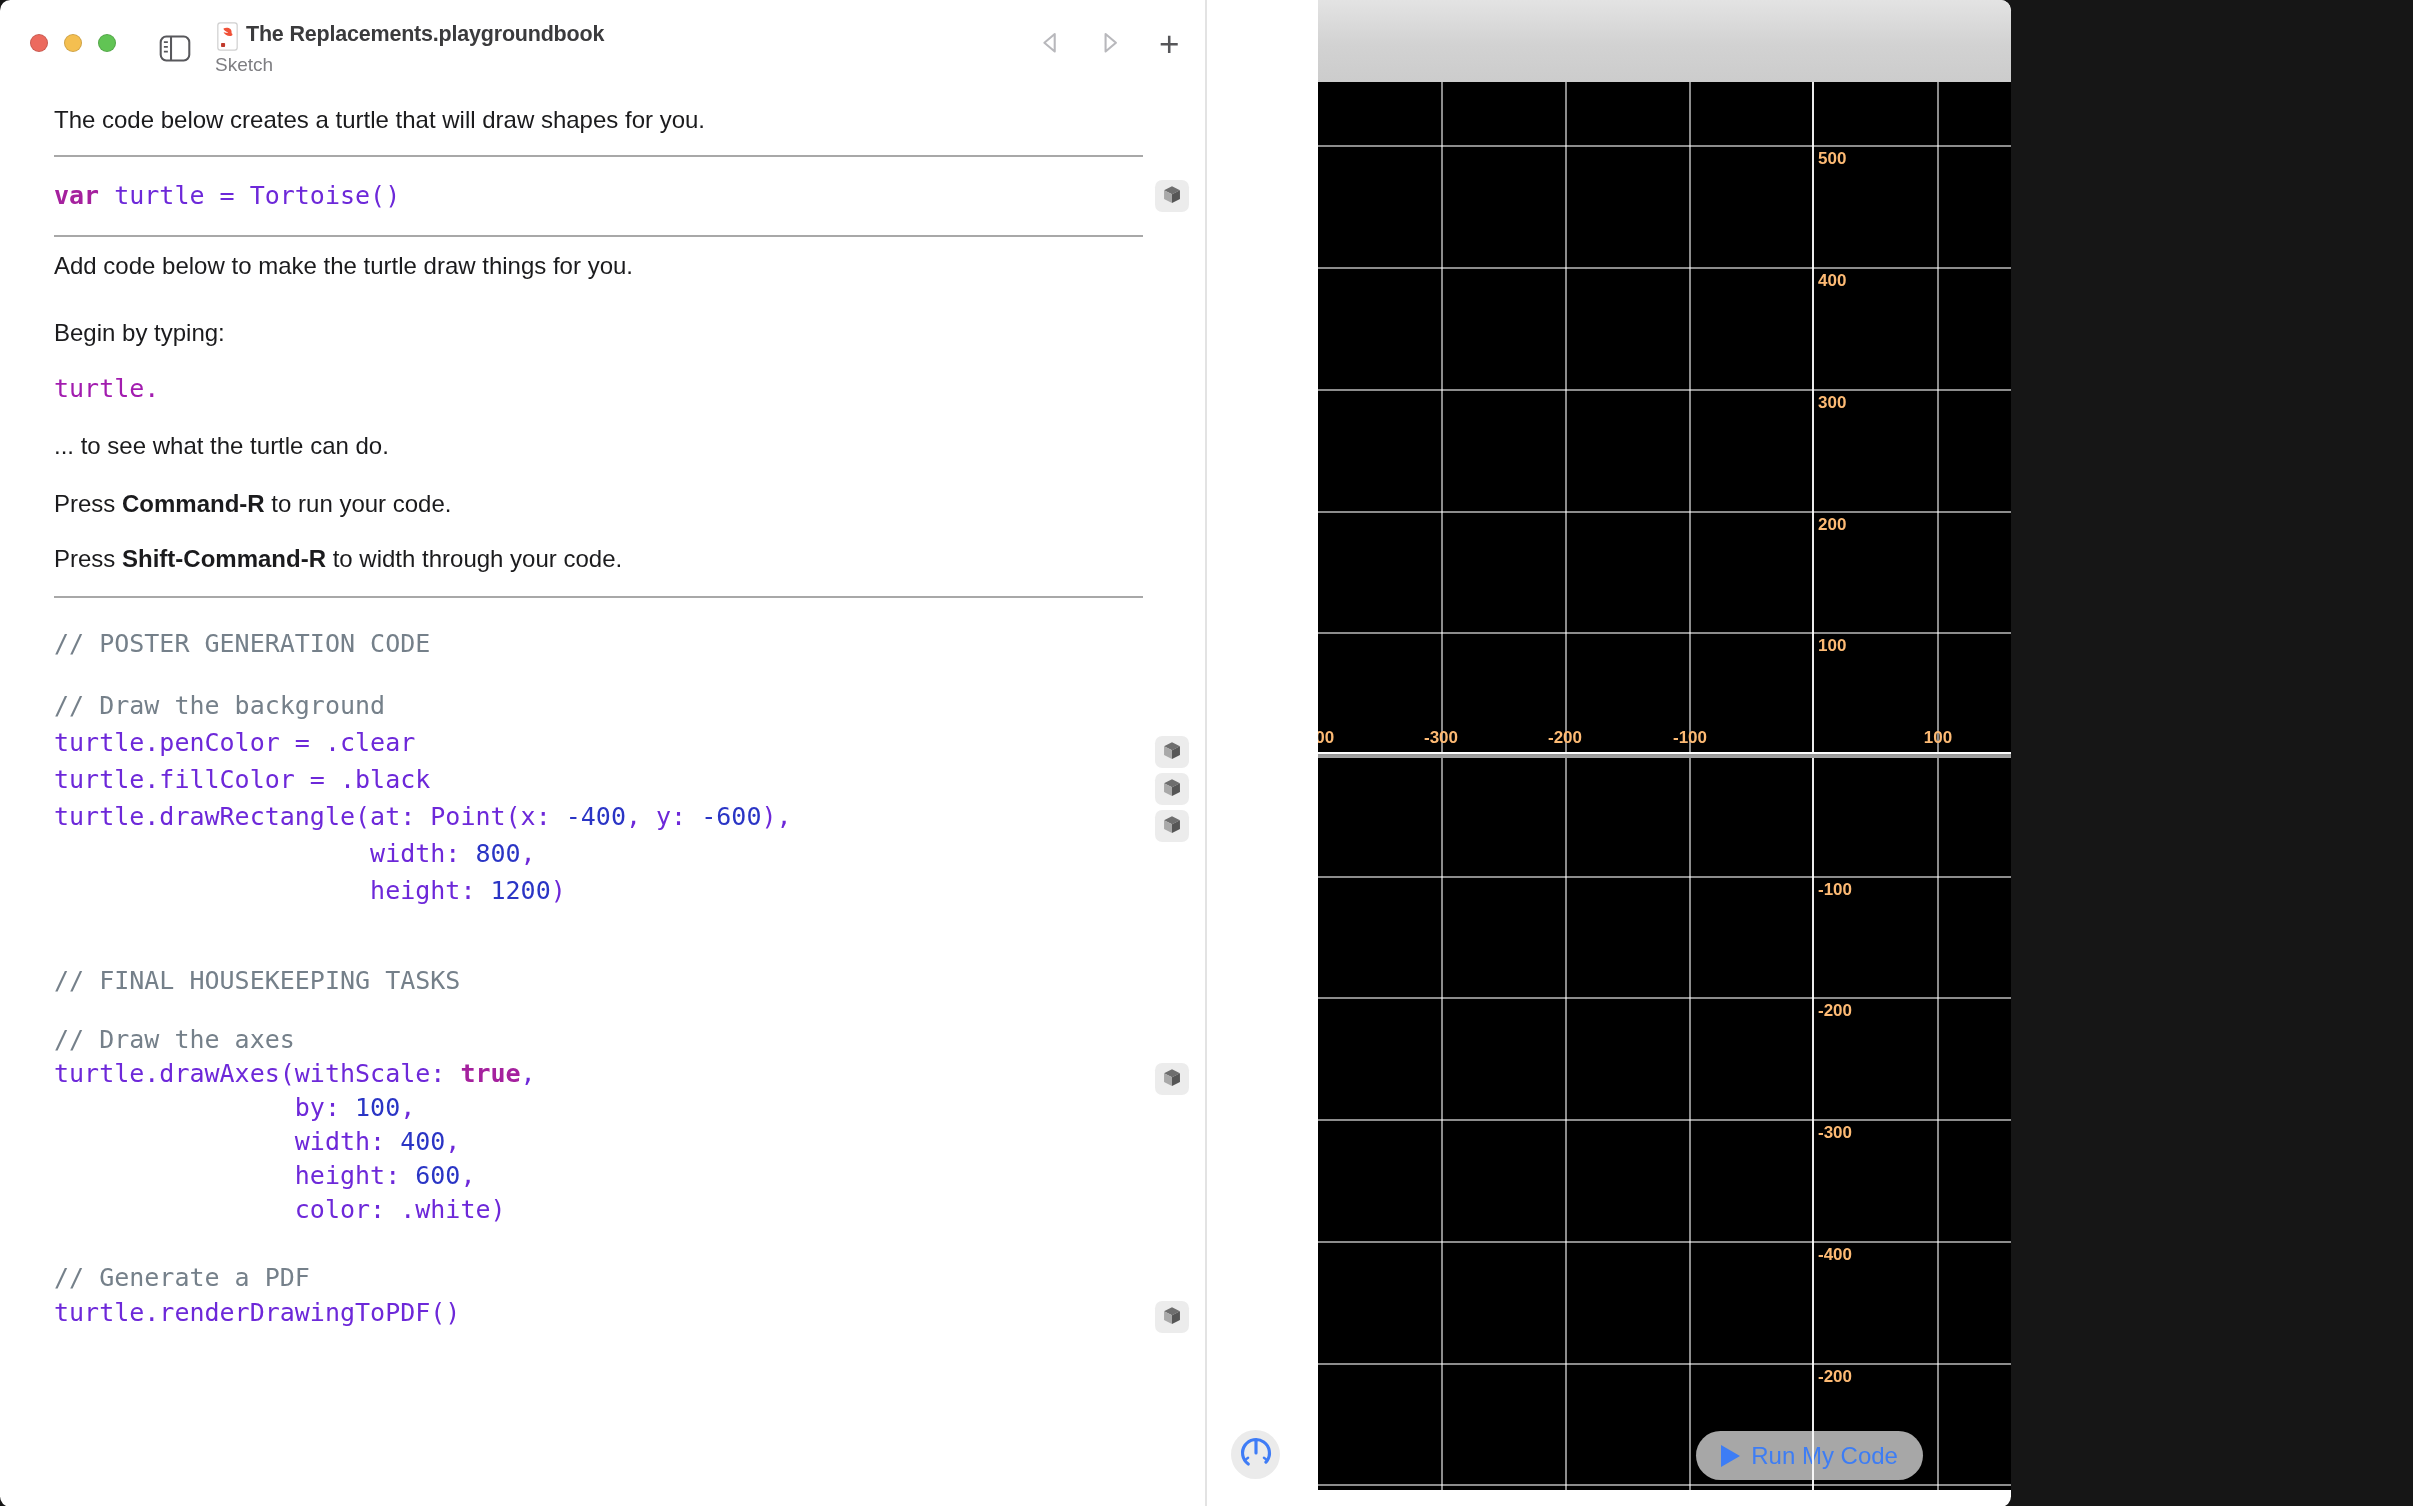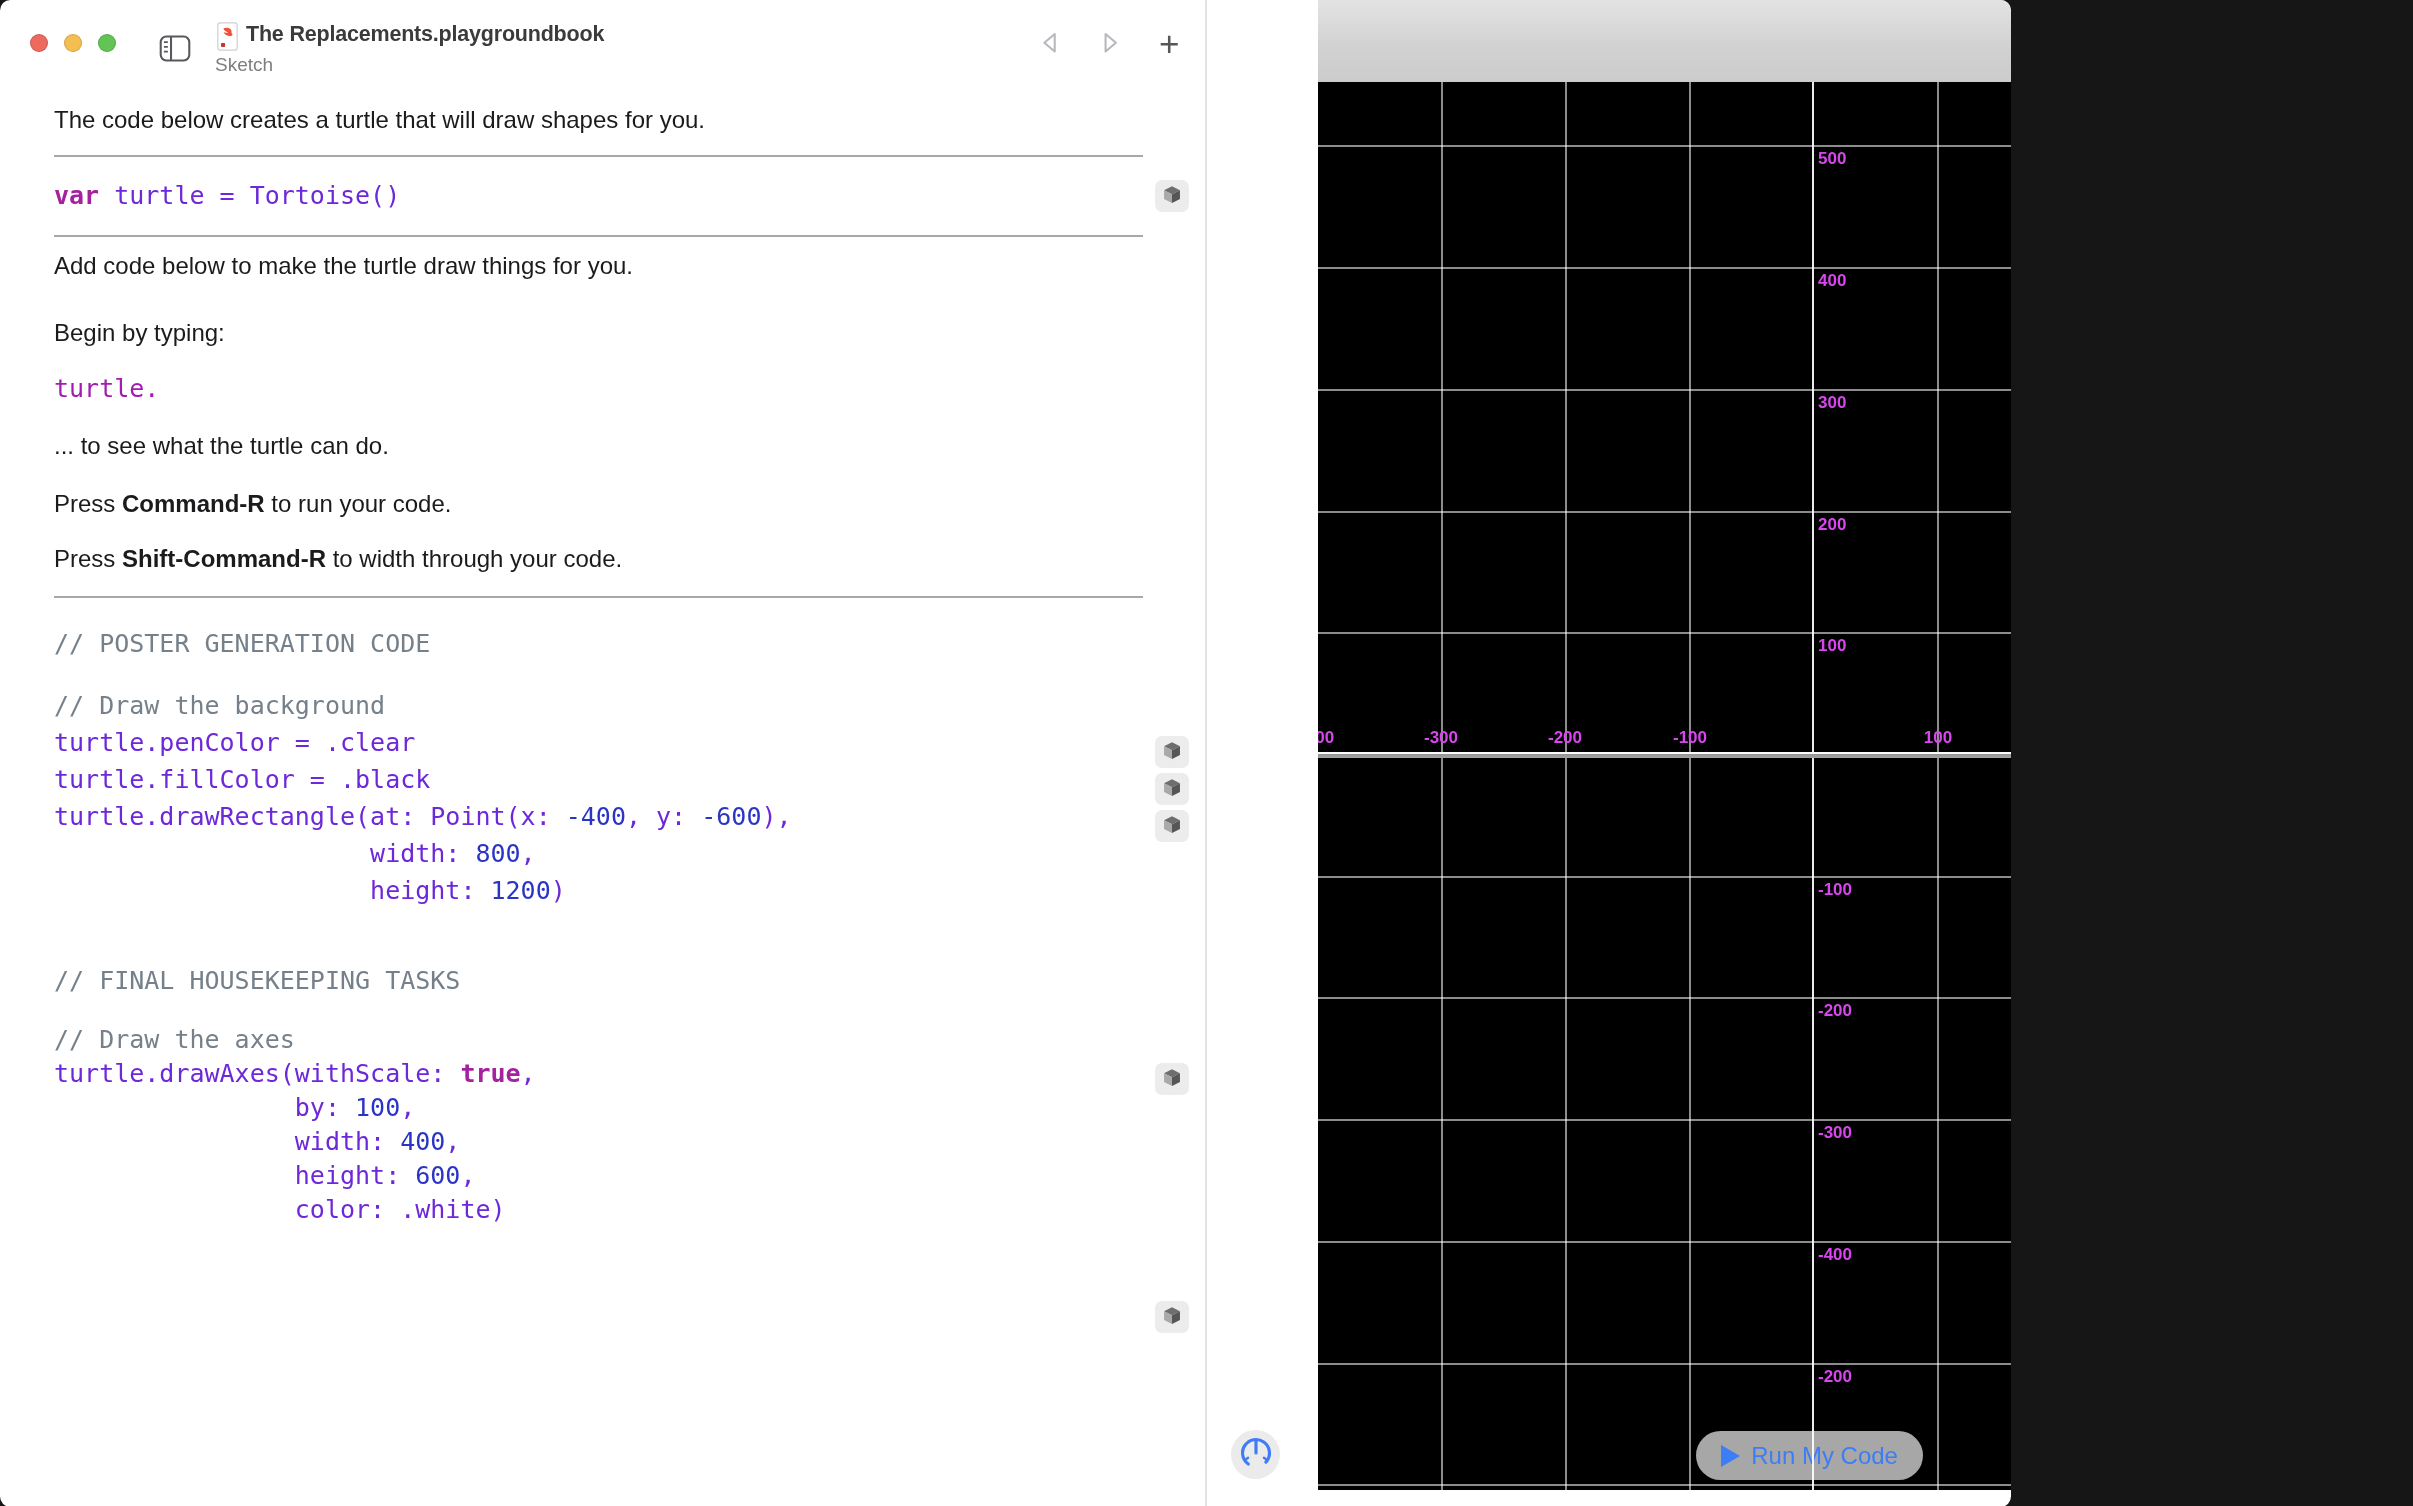--- a/index.html
+++ b/index.html
@@ -35,21 +35,21 @@
 
   .cube-btn{position:absolute;left:1155px;width:34px;height:32px;border-radius:7.2px;background:#ececec;border:none;display:flex;align-items:center;justify-content:center;padding:0;}
 
   
   .canvas-scrim{position:absolute;left:1318px;top:0;width:982px;height:82px;background:linear-gradient(180deg,#e3e3e3 0%,#d2d2d2 55%,#cccccc 100%);}
   .drawing-canvas{position:absolute;left:1318px;top:82px;width:982px;height:1408px;background:#000000;overflow:hidden;}
   .grid-v{position:absolute;top:0;width:1.6px;height:100%;background:rgba(255,255,255,0.55);}
   .grid-h{position:absolute;left:0;width:100%;height:1.6px;background:rgba(255,255,255,0.55);}
   .axis-v{position:absolute;top:0;width:2.4px;height:100%;background:rgba(255,255,255,0.92);}
   .axis-h{position:absolute;left:0;width:100%;height:5.6px;background:linear-gradient(180deg,#fbfbfb 0%,#fbfbfb 28%,#939393 28%,#a3a3a3 100%);}
-  .tick{position:absolute;color:#d946ef;font-size:17px;font-weight:600;font-family:"Liberation Sans",sans-serif;white-space:nowrap;}
+  .tick{position:absolute;color:#fdba74;font-size:17px;font-weight:600;font-family:"Liberation Sans",sans-serif;white-space:nowrap;}
   .x-letter{position:absolute;left:967px;top:678px;color:#ffffff;font-size:17.6px;font-weight:bold;}
   .run-btn{position:absolute;left:378px;top:1349px;width:227px;height:49px;border-radius:25px;background:#a7a7a7;border:none;display:flex;align-items:center;justify-content:center;gap:11.2px;}
   .run-btn .play{width:0;height:0;border-left:19px solid #3D7DF5;border-top:11.2px solid transparent;border-bottom:11.2px solid transparent;}
   .run-btn .lbl{color:#3D7DF5;font-size:24px;font-family:"Liberation Sans",sans-serif;}
   .gauge-btn{position:absolute;left:1231px;top:1430px;width:49px;height:49px;border-radius:50%;background:#ebebeb;border:none;padding:0;display:flex;align-items:center;justify-content:center;}
 </style>
 </head>
 <body>
 
 <div class="window">
@@ -155,20 +155,21 @@
 
   <div id="code-housekeeping" class="codeblock"><div class="code-line"><span class="cm">// FINAL HOUSEKEEPING TASKS</span></div><div class="code-line"></div><div class="code-line"><span class="cm">// Draw the axes</span></div><div class="code-line"><span class="pl">turtle.drawAxes(withScale: </span><span class="kw">true</span><span class="pl">,</span></div><div class="code-line"><span class="pl">                by: </span><span class="num">100</span><span class="pl">,</span></div><div class="code-line"><span class="pl">                width: </span><span class="num">400</span><span class="pl">,</span></div><div class="code-line"><span class="pl">                height: </span><span class="num">600</span><span class="pl">,</span></div><div class="code-line"><span class="pl">                color: .white)</span></div></div>
   <button class="cube-btn" style="top:1063px;">
     <span><svg width="24" height="22.3" viewBox="0 0 30 28">
           <polygon points="15,4 25,9 15,14 5,9" fill="#6e6e6e"></polygon>
           <polygon points="5,9 15,14 15,25 5,20" fill="#a9a9a9"></polygon>
           <polygon points="25,9 15,14 15,25 25,20" fill="#565656"></polygon>
         </svg></span>
   </button>
 
+  <div id="code-pdf" class="codeblock"><div class="code-line"><span class="cm">// Generate a PDF</span></div><div class="code-line"><span class="pl">turtle.renderDrawingToPDF()</span></div></div>
   <button class="cube-btn" style="top:1301px;">
     <span><svg width="24" height="22.3" viewBox="0 0 30 28">
           <polygon points="15,4 25,9 15,14 5,9" fill="#6e6e6e"></polygon>
           <polygon points="5,9 15,14 15,25 5,20" fill="#a9a9a9"></polygon>
           <polygon points="25,9 15,14 15,25 25,20" fill="#565656"></polygon>
         </svg></span>
   </button>
 
   <div class="divider"></div>
 

